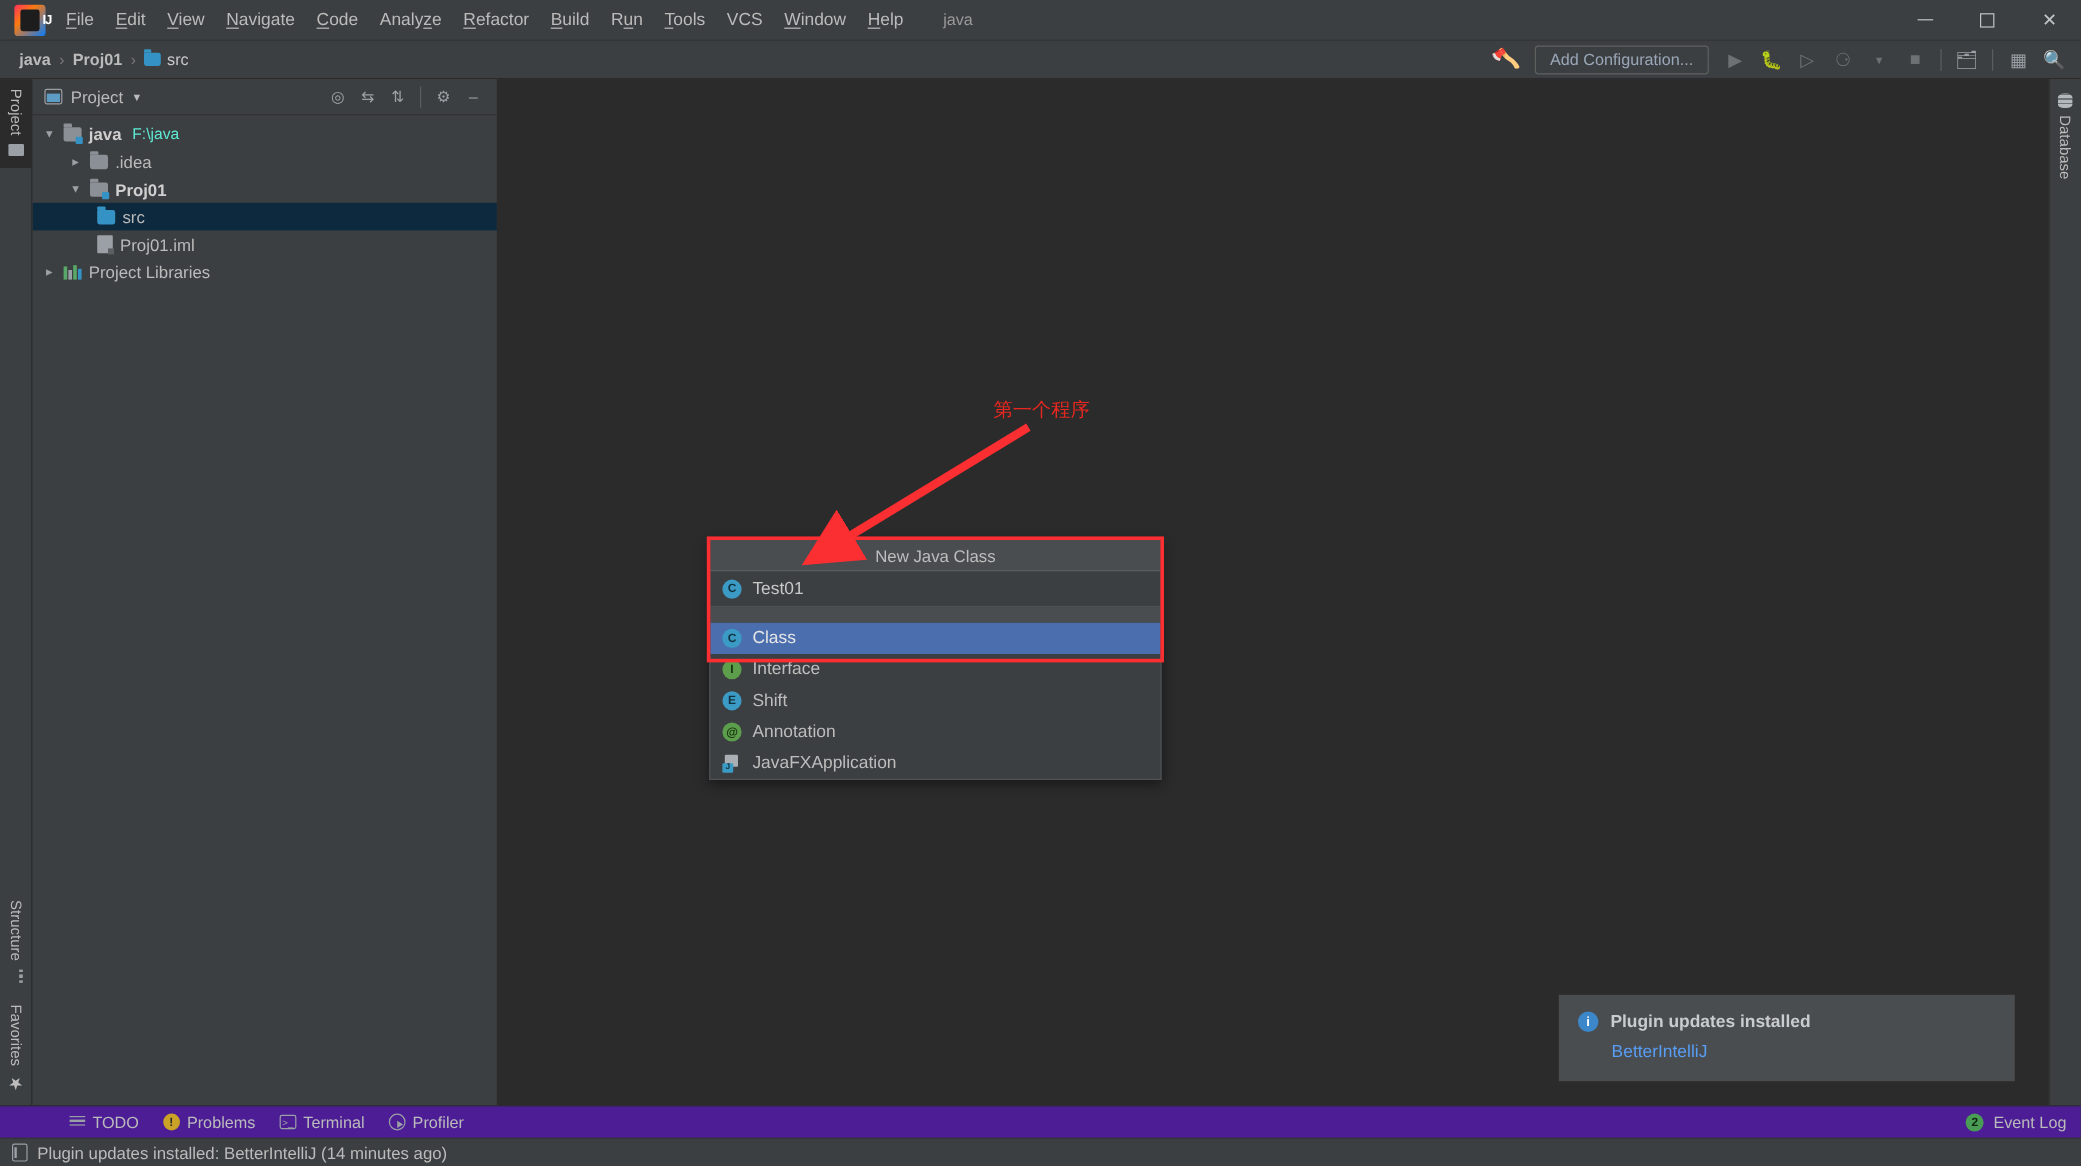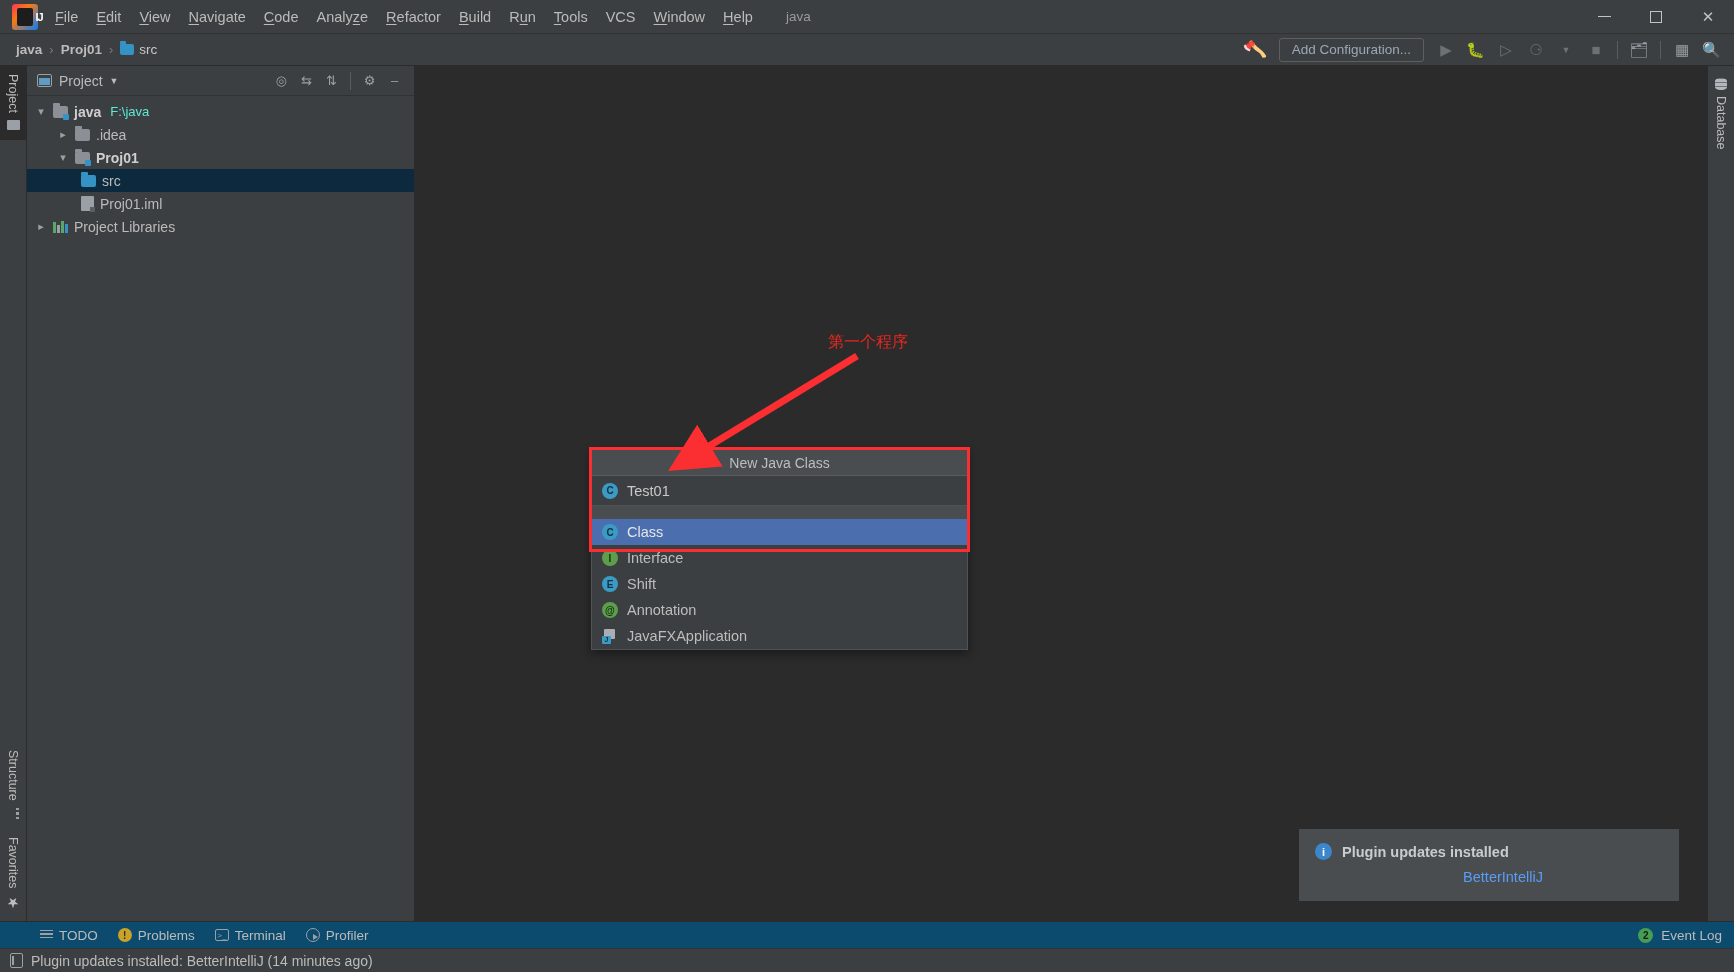--- a/index.html
+++ b/index.html
@@ -306,42 +306,42 @@
   }
   .balloon-title {
     color:#c9ccce; font-size:14.5px; font-weight:bold;
     display:flex; align-items:center; gap:10px;
   }
   .info-ico {
     width:17px; height:17px; border-radius:50%; background:#3b87c9;
     color:#fff; font-size:11px; font-weight:bold;
     display:flex; align-items:center; justify-content:center; flex:0 0 17px;
   }
-  .balloon-link { color:#589df6; font-size:14.5px; margin: 9px 0 0 28px; text-align: center; }
+  .balloon-link { color:#589df6; font-size:14.5px; margin: 9px 0 0 28px; }
 
   
   .rightstrip {
     width: 27px; flex: 0 0 27px; background:#3c3f41;
     border-left:1px solid #2b2b2b;
     display:flex; flex-direction:column; align-items:center; padding-top: 8px;
   }
   .db-tab {
     writing-mode: vertical-rl; color:#bbbbbb; font-size:12.5px;
     display:flex; align-items:center; gap:6px; padding: 4px 5px;
   }
   .db-ico {
     width:12px; height:13px; flex:0 0 12px;
     background: repeating-linear-gradient(#b3b8bd 0 3px, #6f7479 3px 4px);
     border-radius: 5px/3px; transform: rotate(180deg);
   }
 
   
   .toolwin-bar {
-    height: 27px; flex: 0 0 27px; background:#0c4a6e;
-    display:flex; align-items:center; gap: 4px; padding-left: 32px;
+    height: 27px; flex: 0 0 27px; background:#4c1d95;
+    display:flex; align-items:center; gap: 4px; padding-left: 50px;
     border-top: 1px solid #2b2b2b;
     position: relative;
   }
   .tw-item {
     display:flex; align-items:center; gap:6px;
     color:#bbbbbb; font-size:13.5px; padding: 3px 8px;
   }
   .tw-right { margin-left:auto; display:flex; align-items:center; padding-right:12px; }
   .ev-badge {
     width:15px; height:15px; border-radius:50%; background:#499c54;

